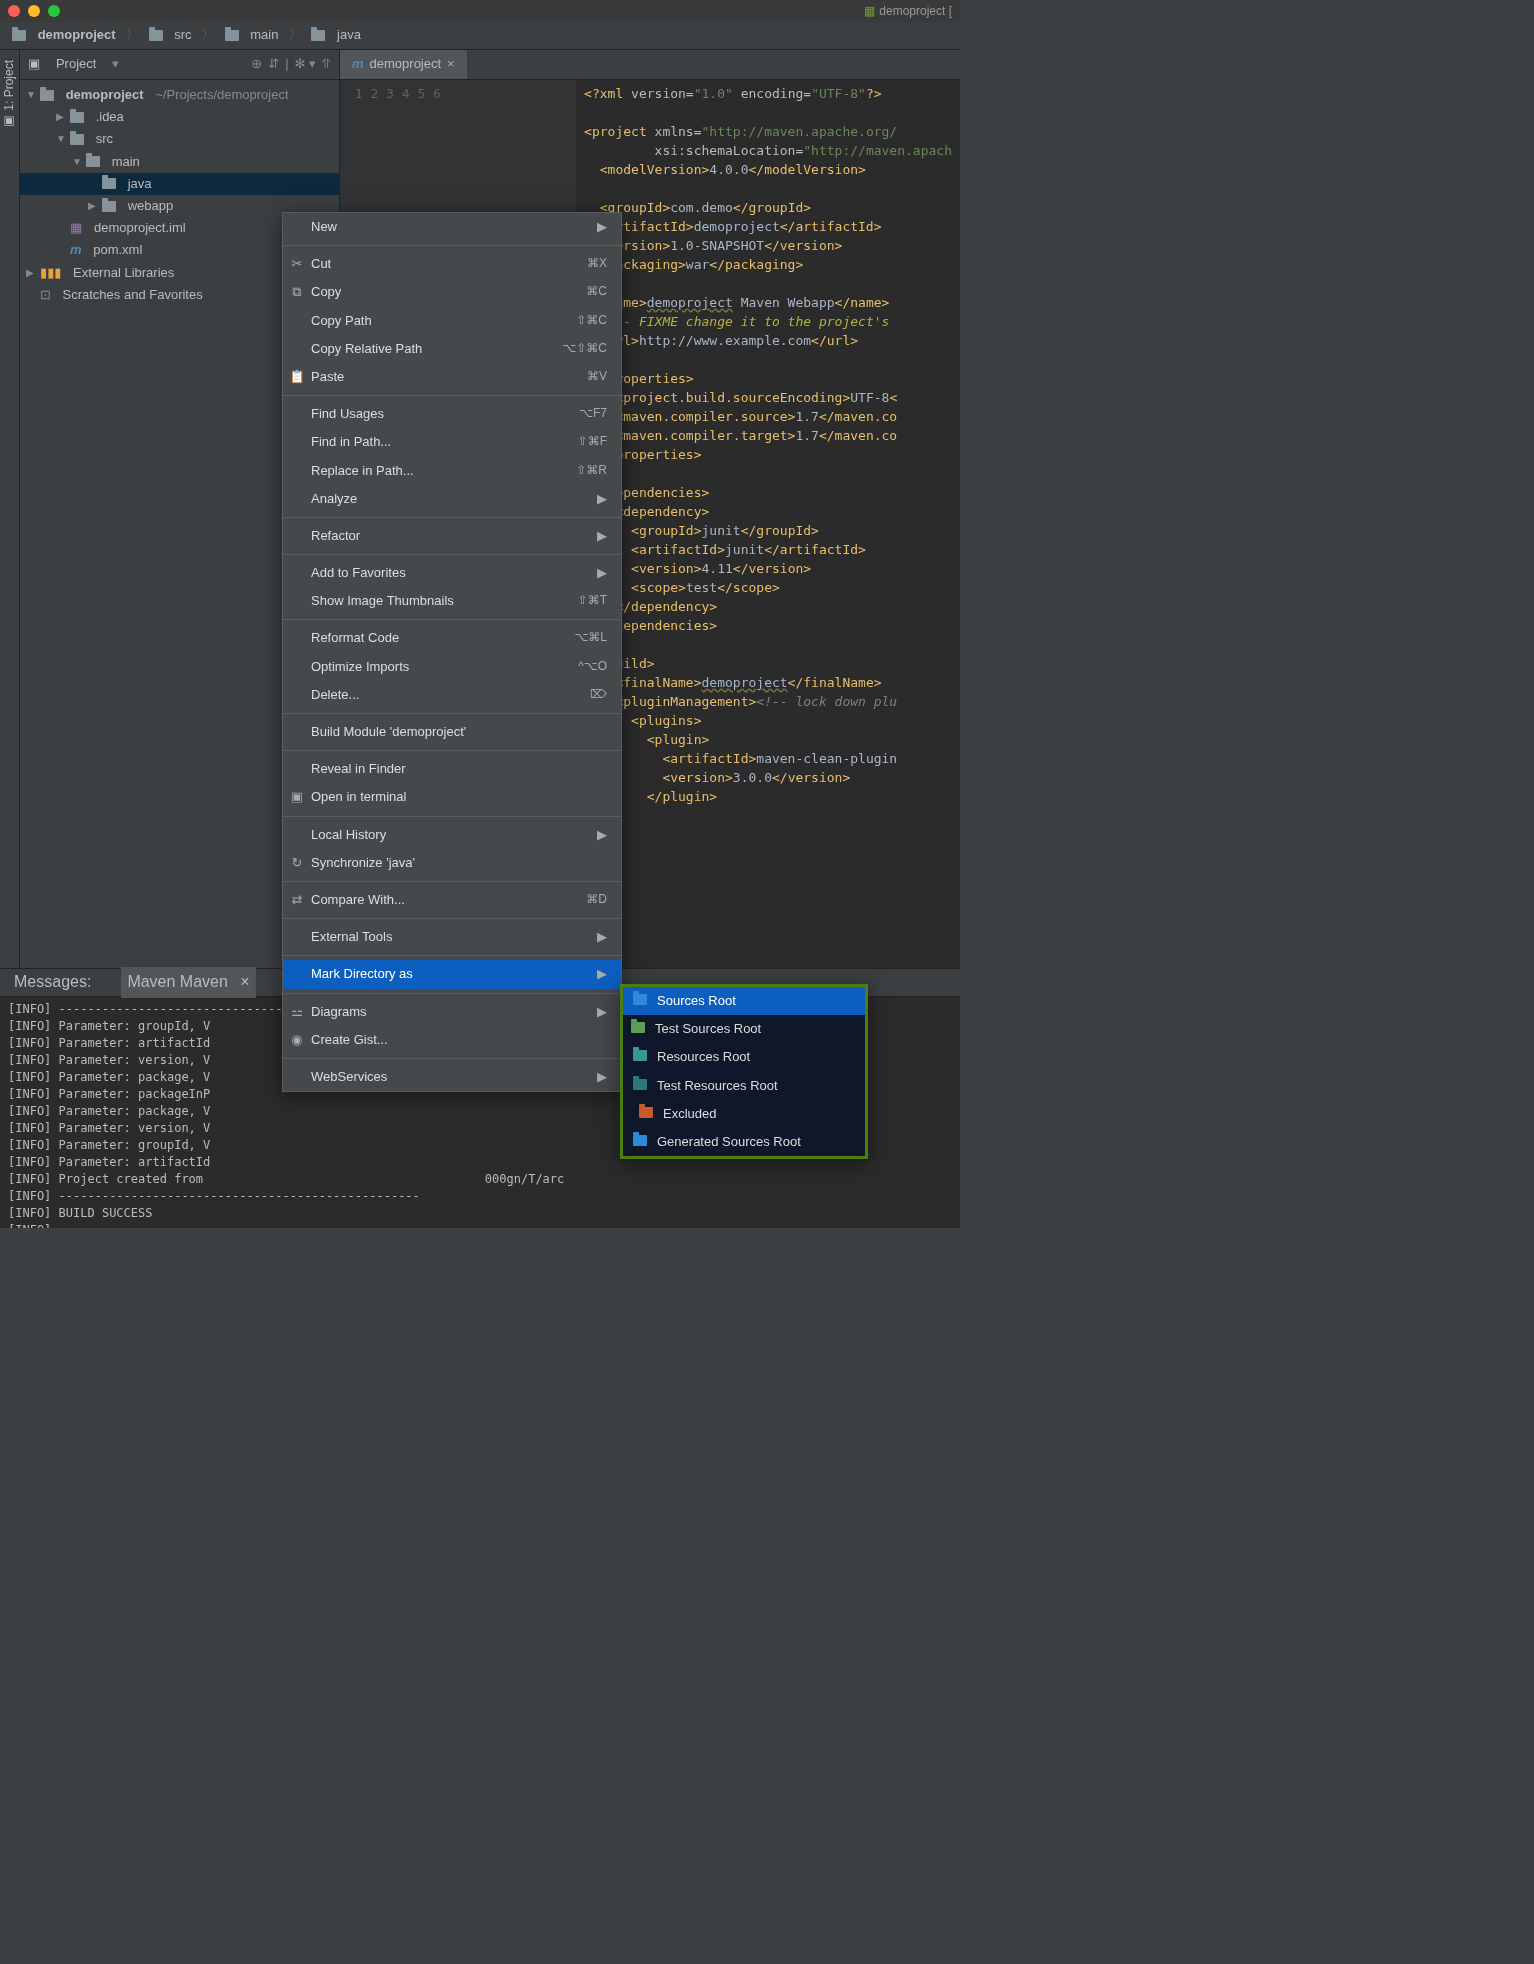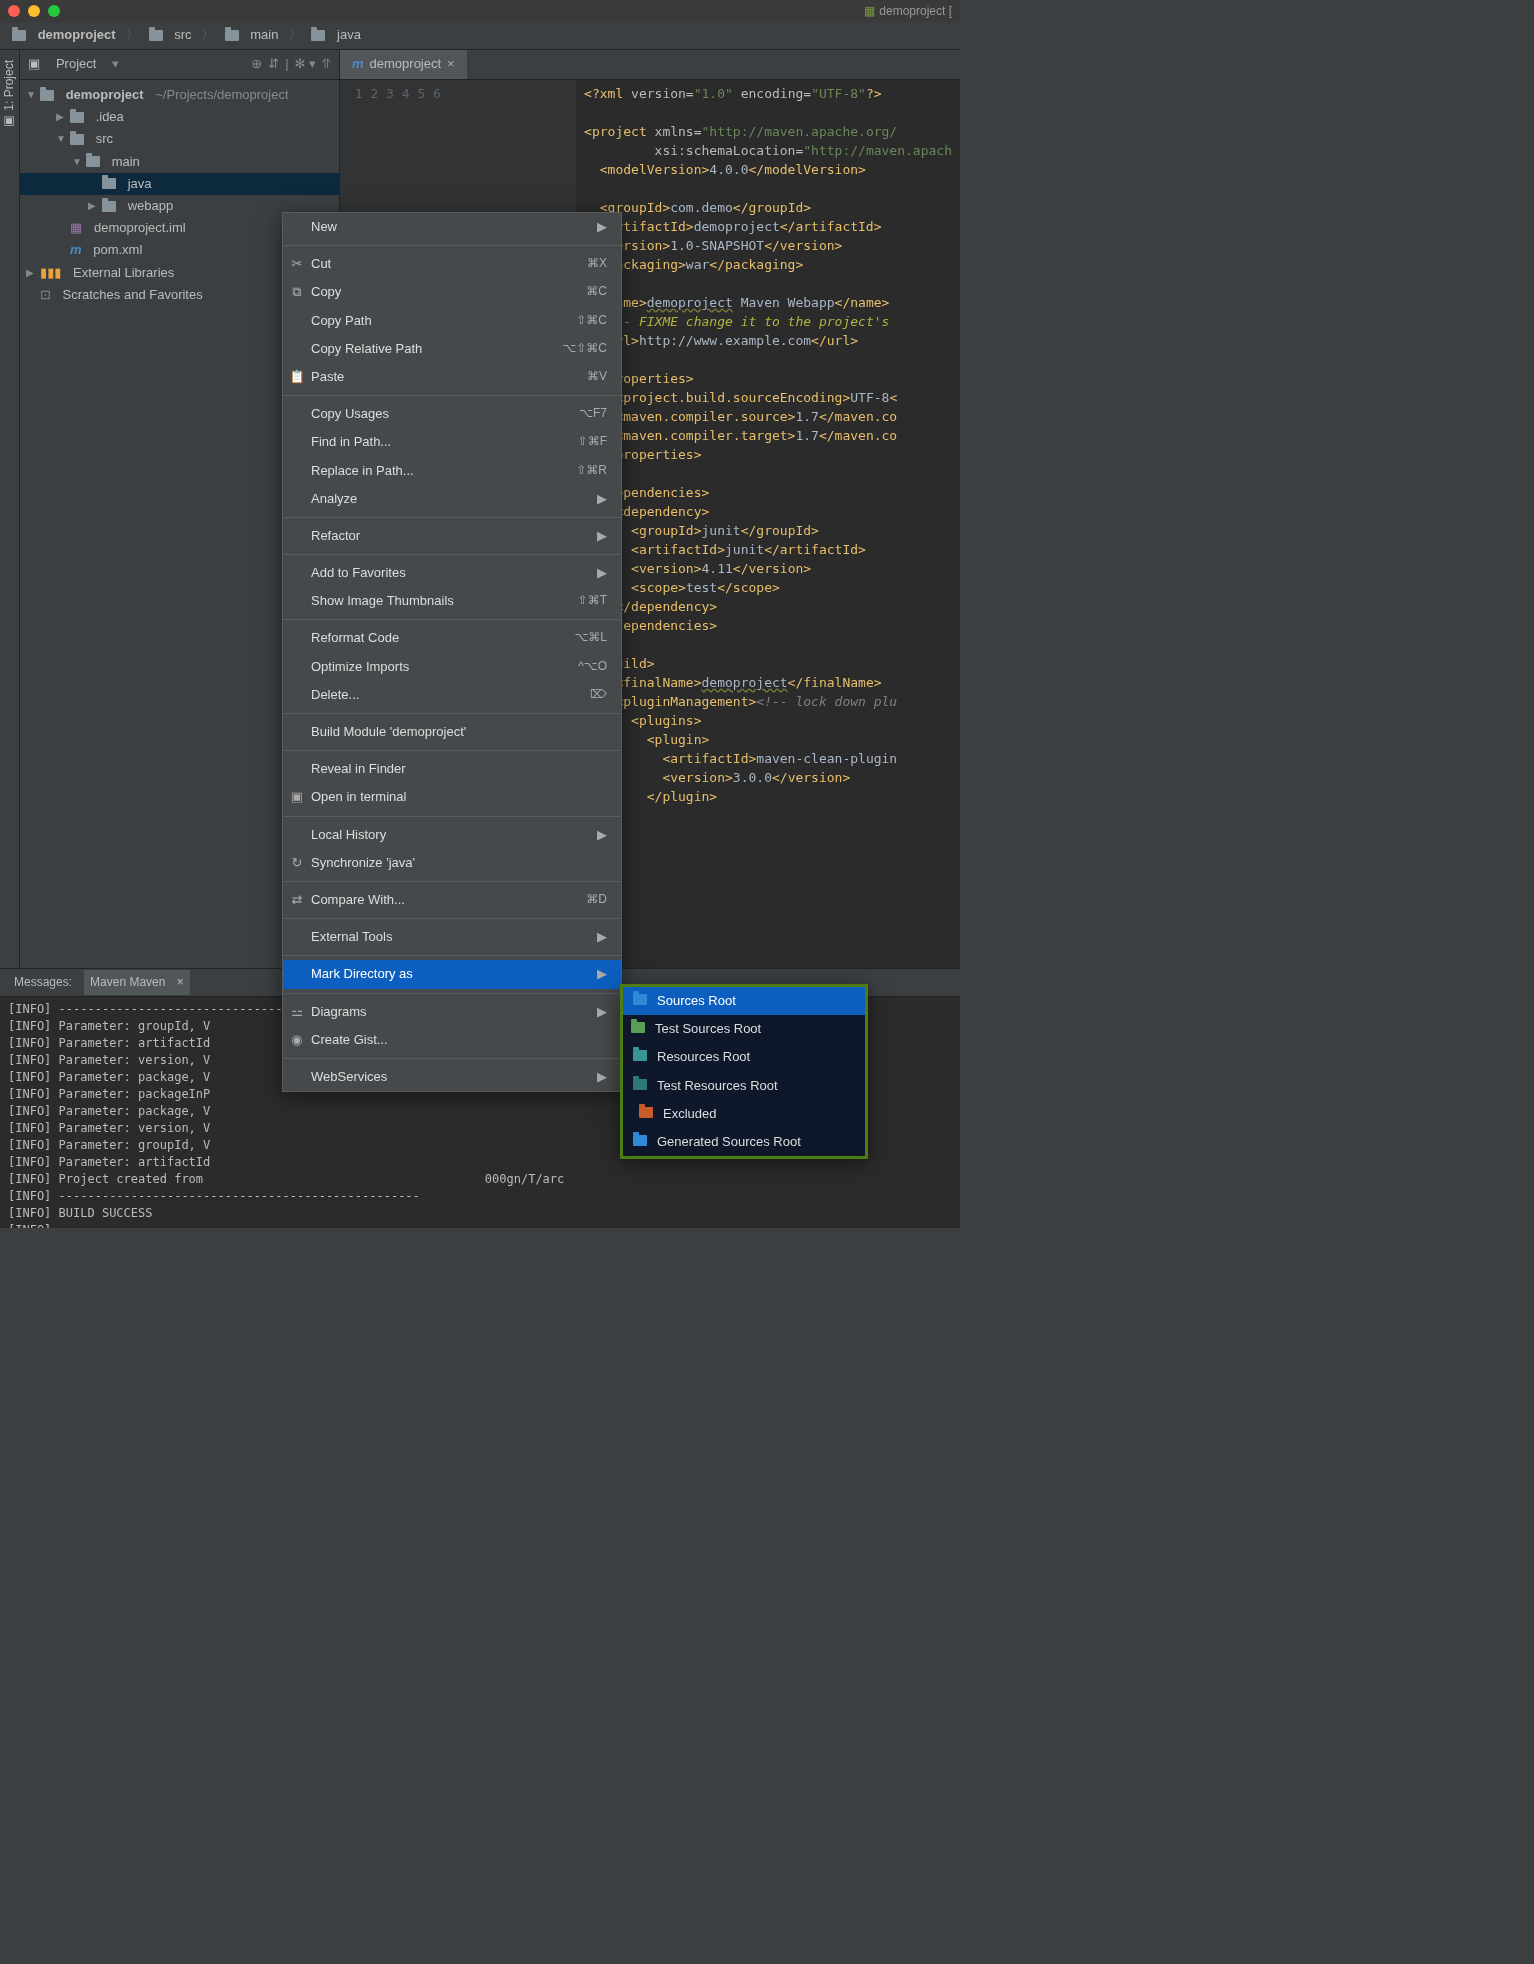--- a/index.html
+++ b/index.html
@@ -29,21 +29,21 @@
 .arrow{color:#888;width:10px;display:inline-block;font-size:10px}
 .node.selected{background:#0d293e}
 .editor{flex:1;display:flex;flex-direction:column;background:var(--code-bg);overflow:hidden}
 .tabs{height:30px;background:var(--bg2);display:flex;border-bottom:1px solid #232323}
 .tab{padding:6px 12px;background:#515658;display:flex;align-items:center;gap:6px;font-size:13px;color:var(--txt)}
 .code{display:flex;font:13px/19px Menlo,Monaco,monospace;overflow:hidden;flex:1}
 .gutter{background:#313335;color:#606366;padding:4px 10px 4px 8px;text-align:right;user-select:none}
 .codebody{padding:4px 8px;white-space:pre;color:#a9b7c6}
 .t{color:var(--tag)}.a{color:#bababa}.s{color:var(--str)}.c{color:#808080;font-style:italic}.y{color:#e8bf6a}
 .bottom{position:absolute;bottom:0;left:0;right:0;height:260px;background:#2b2b2b;border-top:1px solid #232323}
-.btabs{height:28px;display:flex;align-items:center;padding:0 8px;gap:6px;background:var(--bg2);border-bottom:1px solid #232323;font-size:12px}
+.btabs{height:28px;display:flex;align-items:center;padding:0 8px;gap:24px;background:var(--bg2);border-bottom:1px solid #232323;font-size:16px}
 .btab{color:var(--txt);padding:4px 6px;display:flex;align-items:center;gap:4px}
 .console{font:12px/17px Menlo,Monaco,monospace;color:#bbb;padding:4px 8px;white-space:pre}
 .ctx-menu{position:absolute;left:282px;top:212px;width:340px;background:#46494b;border:1px solid #5a5d5f;box-shadow:0 4px 20px rgba(0,0,0,.5);z-index:100}
 .menu-item{display:flex;align-items:flex-start;padding:5px 14px 5px 28px;color:#ddd;font-size:13px;cursor:pointer;position:relative}
 .menu-item.sel{background:var(--sel);color:#fff}
 .menu-item .sc{margin-left:auto;color:#aaa;font-size:12px}
 .menu-item .sub-arrow{margin-left:auto;color:#aaa}
 .menu-sep{height:1px;background:#5a5d5f;margin:4px 0}
 .menu-icon{position:absolute;left:6px;width:16px;text-align:center;color:#aaa}
 .submenu{position:absolute;left:620px;top:984px;width:248px;background:#0f172a;border:3px solid #4d7c0f;box-shadow:0 4px 20px rgba(0,0,0,.5);z-index:101}
@@ -261,21 +261,21 @@
       <span>Copy Relative Path</span>
       <span class="sc">⌥⇧⌘C</span>
     </div>
     <div class="menu-item">
       <span class="menu-icon">📋</span>
       <span>Paste</span>
       <span class="sc">⌘V</span>
     </div>
     <div class="menu-sep"></div>
     <div class="menu-item">
-      <span>Copy Usages</span>
+      <span>Find Usages</span>
       <span class="sc">⌥F7</span>
     </div>
     <div class="menu-item">
       <span>Find in Path...</span>
       <span class="sc">⇧⌘F</span>
     </div>
     <div class="menu-item">
       <span>Replace in Path...</span>
       <span class="sc">⇧⌘R</span>
     </div>

